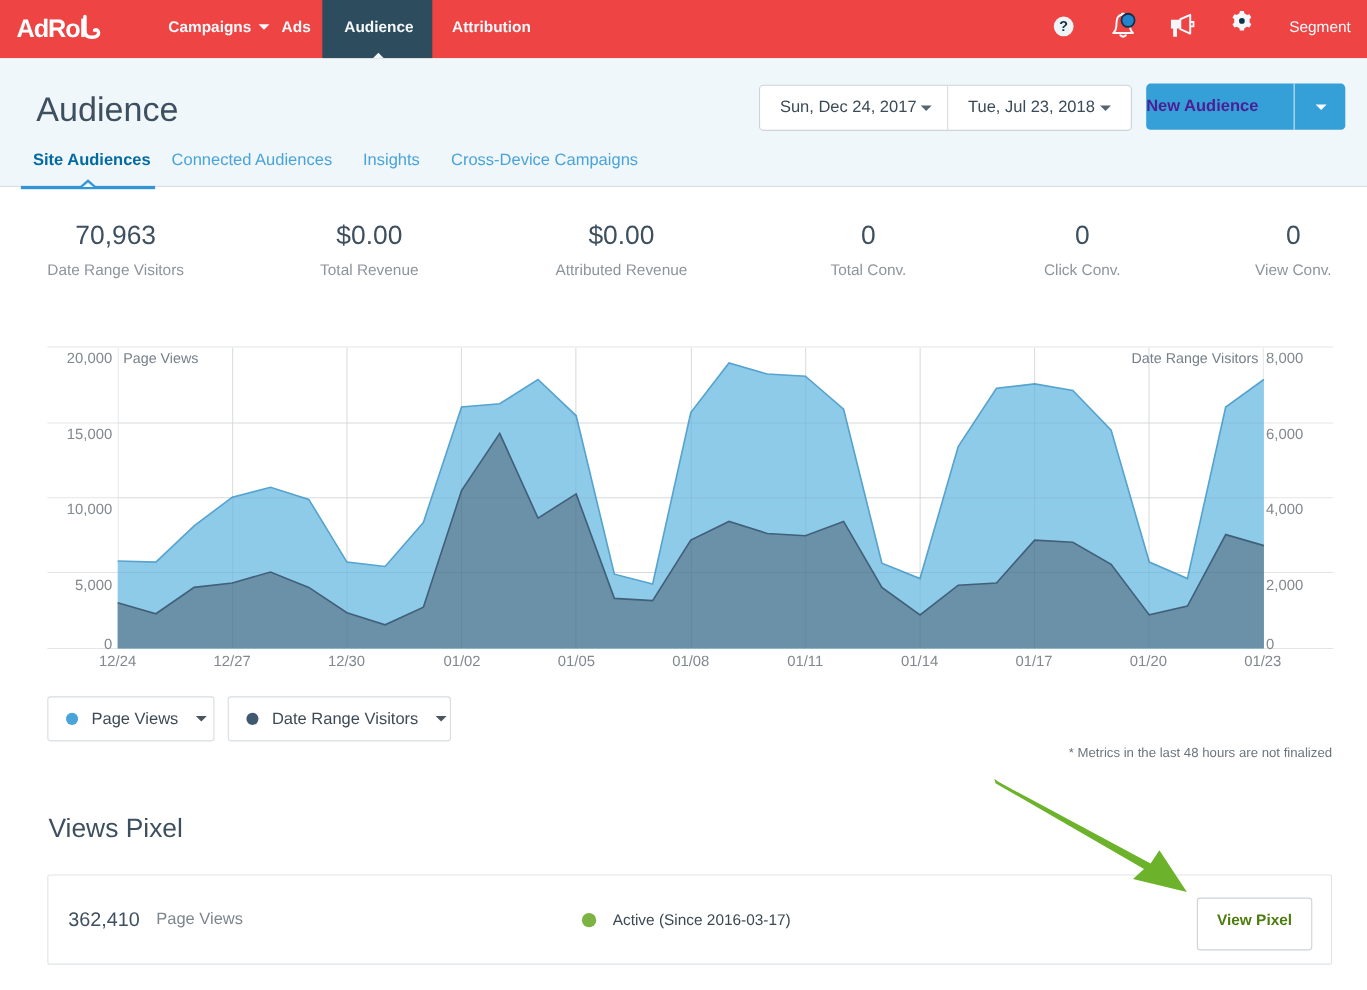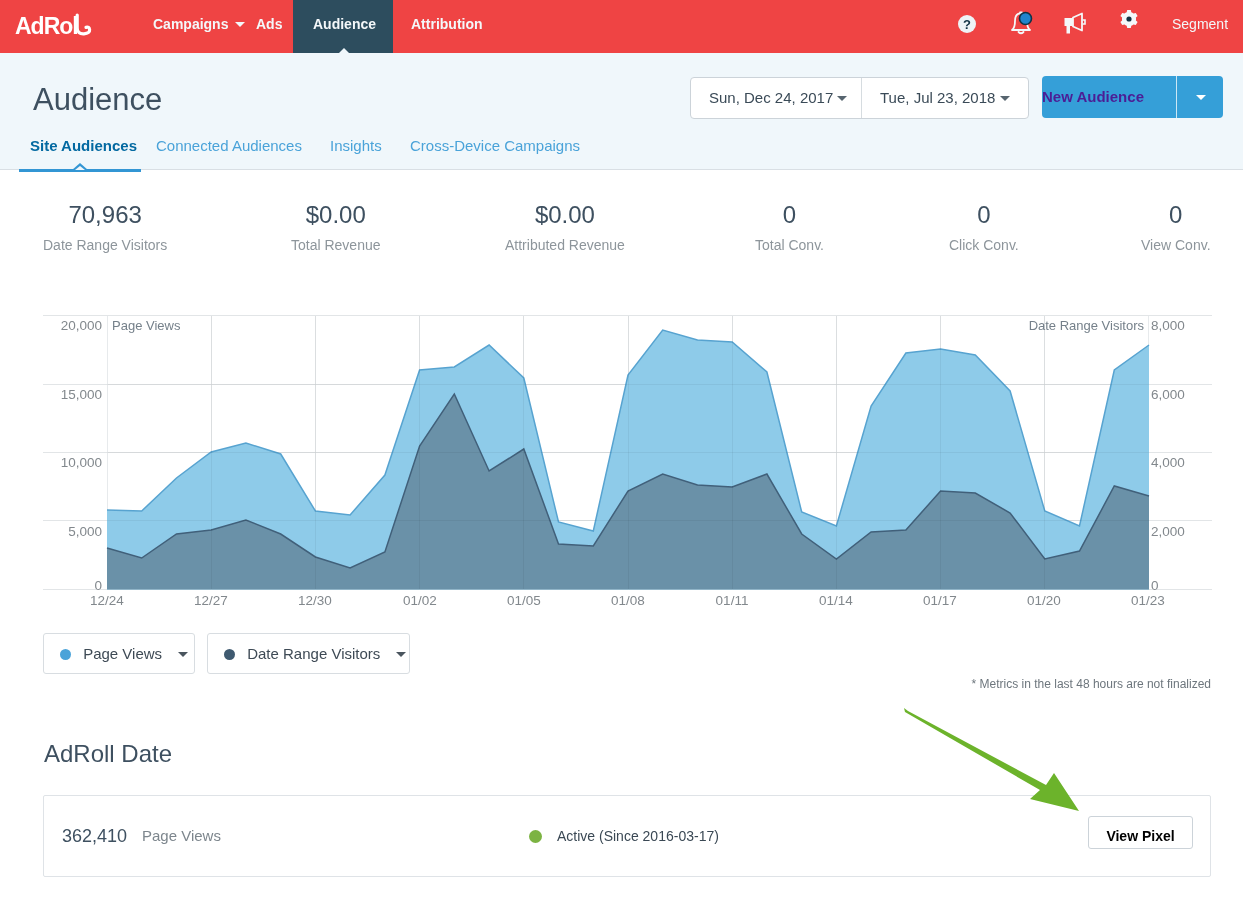--- a/index.html
+++ b/index.html
@@ -46,21 +46,21 @@
 
 #note { position:absolute; right:32px; top:677px; font-size:12px; color:#6d767d; }
 
 
 #pxhead { position:absolute; left:44px; top:740px; font-size:24px; color:#3e5060; }
 #pxbox { position:absolute; left:43px; top:795px; width:1168px; height:82px; background:#fff; border:1px solid #dfe3e7; border-radius:2px; }
 #pxnum { position:absolute; left:18px; top:30px; font-size:18px; color:#3e5060; }
 #pxlbl { position:absolute; left:98px; top:31px; font-size:15px; color:#7d868d; }
 #pxdot { position:absolute; left:485px; top:34px; width:13px; height:13px; border-radius:50%; background:#7cb342; }
 #pxactive { position:absolute; left:513px; top:32px; font-size:14px; color:#3a4854; }
-#viewpx { position:absolute; left:1044px; top:20px; width:105px; height:33px; border:1px solid #ccd3d9; border-radius:3px; line-height:39px; text-align:center; color:#000000; font-size:14px; font-weight:bold; background:#fff; }
+#viewpx { position:absolute; left:1044px; top:20px; width:105px; height:48px; border:1px solid #ccd3d9; border-radius:3px; line-height:39px; text-align:center; color:#4d7c0f; font-size:14px; font-weight:bold; background:#fff; }
 </style>
 </head>
 <body>
 <div id="page">
 
   <div id="nav">
     <div id="nav-active"></div>
     <div id="logo">
       <svg width="85" height="53" viewBox="0 0 85 53">
         <text x="0" y="34" font-family="Liberation Sans, sans-serif" font-size="23" font-weight="bold" fill="#fff" letter-spacing="-1">AdRol</text>
@@ -222,21 +222,21 @@
     <span class="caret-g" style="margin-left:12px;"></span>
   </div>
   <div class="legend" style="left:207px; width:203px;">
     <span style="margin-left:16px;"></span><span class="dot" style="background:#3f5a70;"></span>
     <span style="margin-left:8px;">Date Range Visitors</span>
     <span class="caret-g" style="margin-left:12px;"></span>
   </div>
 
   <div id="note">* Metrics in the last 48 hours are not finalized</div>
 
-  <div id="pxhead">AdRoll Date</div>
+  <div id="pxhead">Views Pixel</div>
   <div id="pxbox">
     <div id="pxnum">362,410</div>
     <div id="pxlbl">Page Views</div>
     <div id="pxdot"></div>
     <div id="pxactive">Active (Since 2016-03-17)</div>
     <div id="viewpx">View Pixel</div>
   </div>
 
   <svg class="abs" style="left:890px; top:700px;" width="200" height="125" viewBox="0 0 200 125">
     <path d="M 14 8 L 18 11 L 156 85 L 164 73 L 189 111 L 140 99 L 150 90 L 15 12 Z" fill="#6cb32b"></path>

